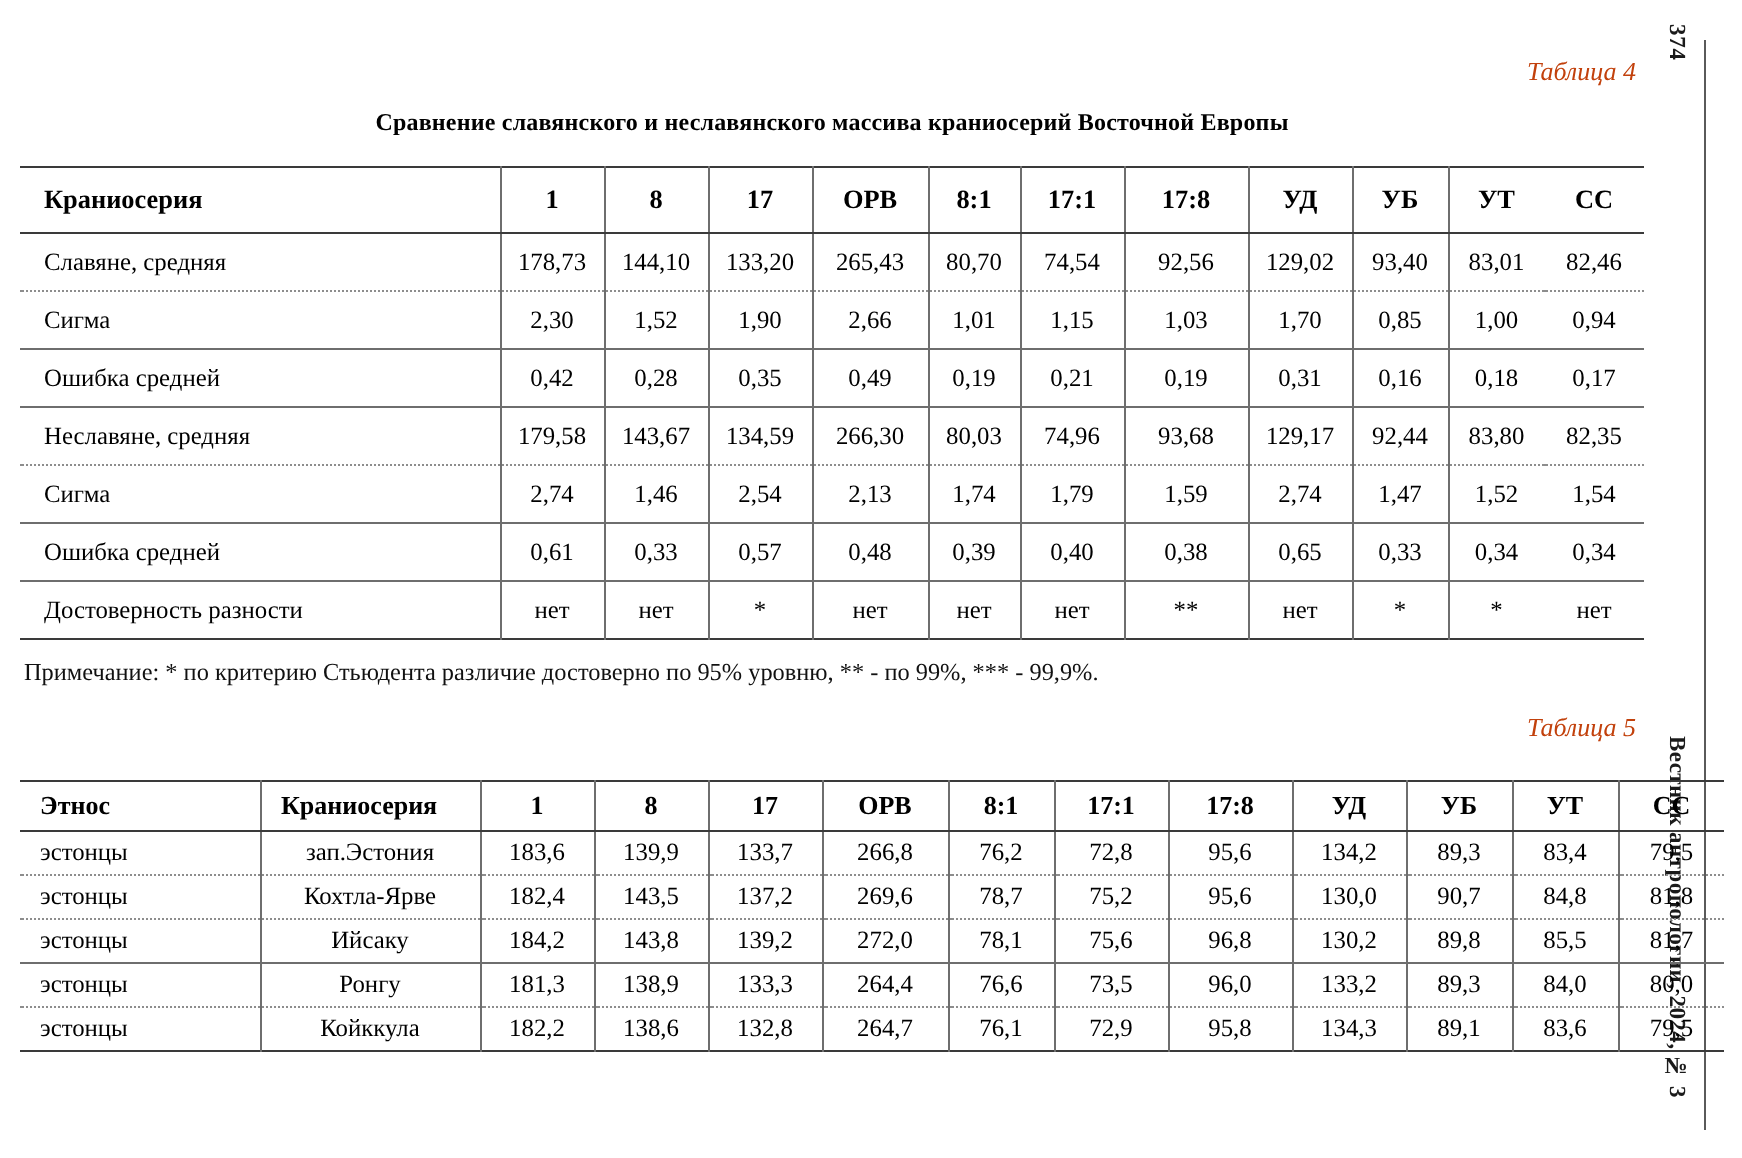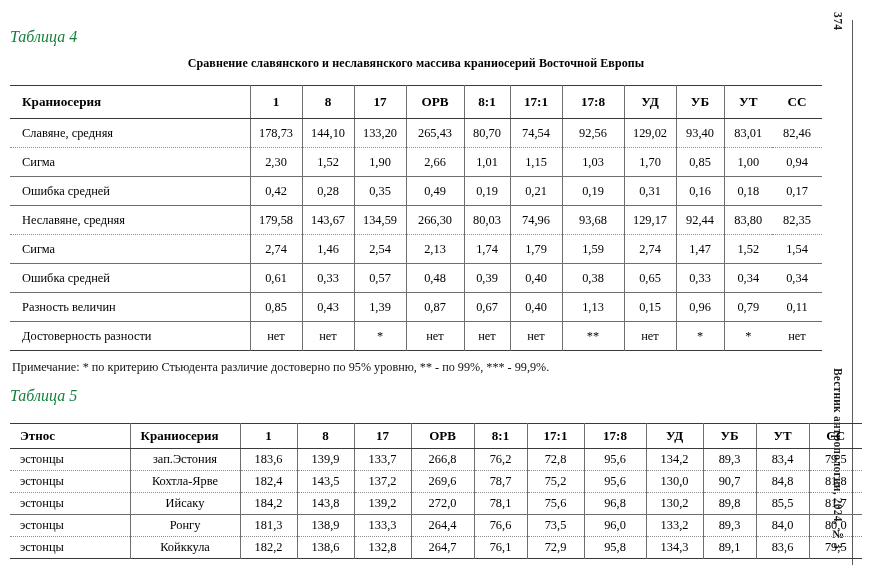--- a/index.html
+++ b/index.html
@@ -59,26 +59,26 @@
   }
 
   
   #content {
     position: absolute;
     left: 10px; top: 0;
     width: 812px;
   }
 
   .table-caption {
-    text-align: left;
+    text-align: right;
     font-style: italic;
-    font-size: 16px;
+    font-size: 13px;
     font-family: "Liberation Serif", serif;
     padding-right: 4px;
-    color: #15803d;
+    color: #c2410c;
   }
   .table-title {
     text-align: center;
     font-weight: bold;
     font-size: 12px;
     color: #000;
     letter-spacing: 0.1px;
   }
 
   
@@ -295,34 +295,20 @@
             <td class="vsep">0,33</td>
             <td class="vsep">0,57</td>
             <td class="vsep">0,48</td>
             <td class="vsep">0,39</td>
             <td class="vsep">0,40</td>
             <td class="vsep">0,38</td>
             <td class="vsep">0,65</td>
             <td class="vsep">0,33</td>
             <td class="vsep">0,34</td>
             <td class="nosep">0,34</td>
-          </tr>
-          <tr class="solid-under">
-            <td class="rowlabel">Разность величин</td>
-            <td class="vsep">0,85</td>
-            <td class="vsep">0,43</td>
-            <td class="vsep">1,39</td>
-            <td class="vsep">0,87</td>
-            <td class="vsep">0,67</td>
-            <td class="vsep">0,40</td>
-            <td class="vsep">1,13</td>
-            <td class="vsep">0,15</td>
-            <td class="vsep">0,96</td>
-            <td class="vsep">0,79</td>
-            <td class="nosep">0,11</td>
           </tr>
           <tr>
             <td class="rowlabel">Достоверность разности</td>
             <td class="vsep">нет</td>
             <td class="vsep">нет</td>
             <td class="vsep">*</td>
             <td class="vsep">нет</td>
             <td class="vsep">нет</td>
             <td class="vsep">нет</td>
             <td class="vsep">**</td>

